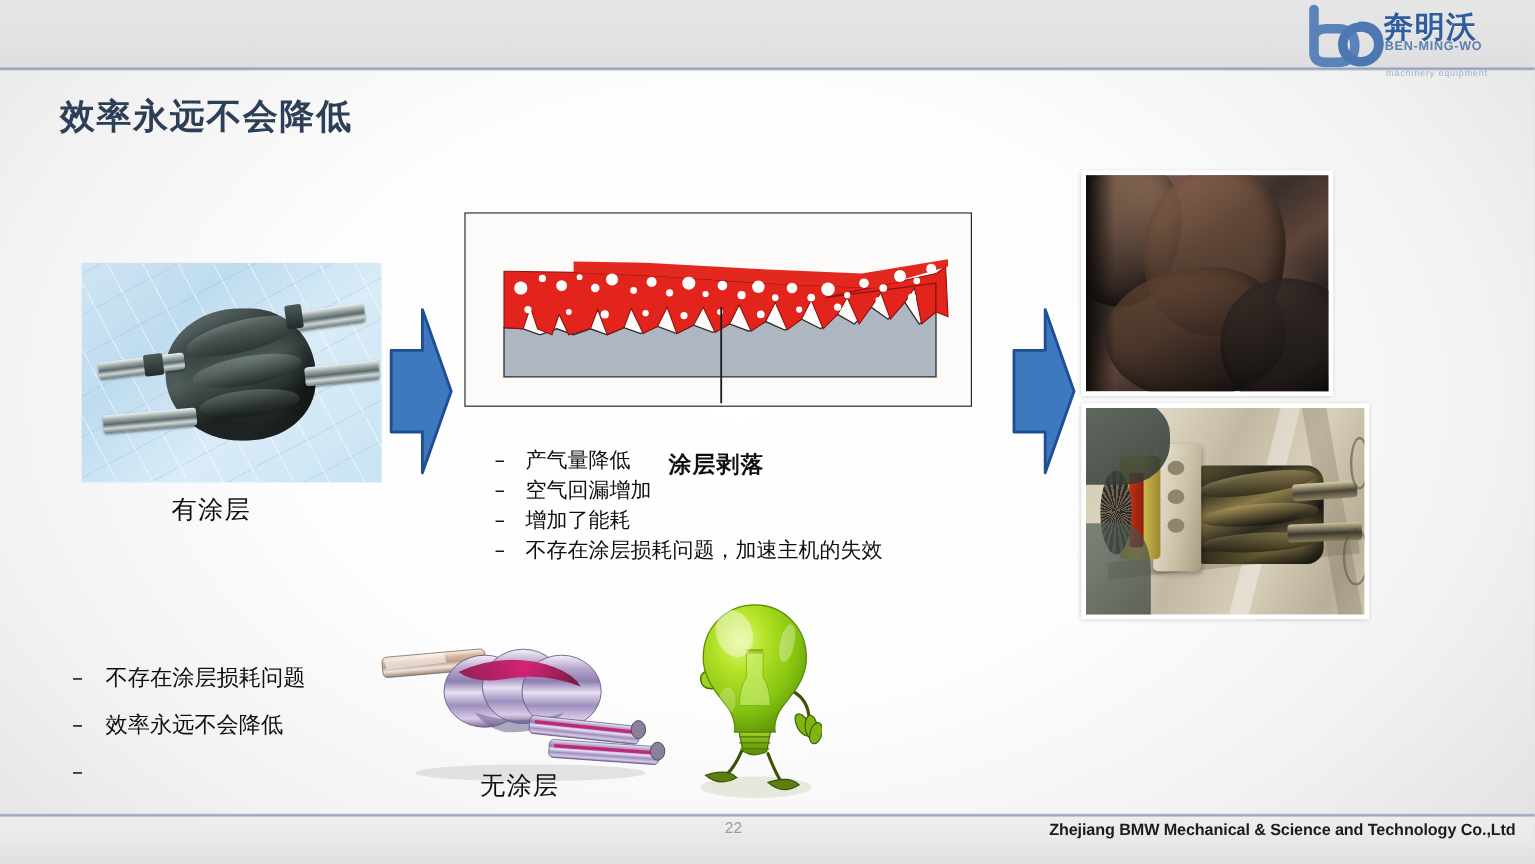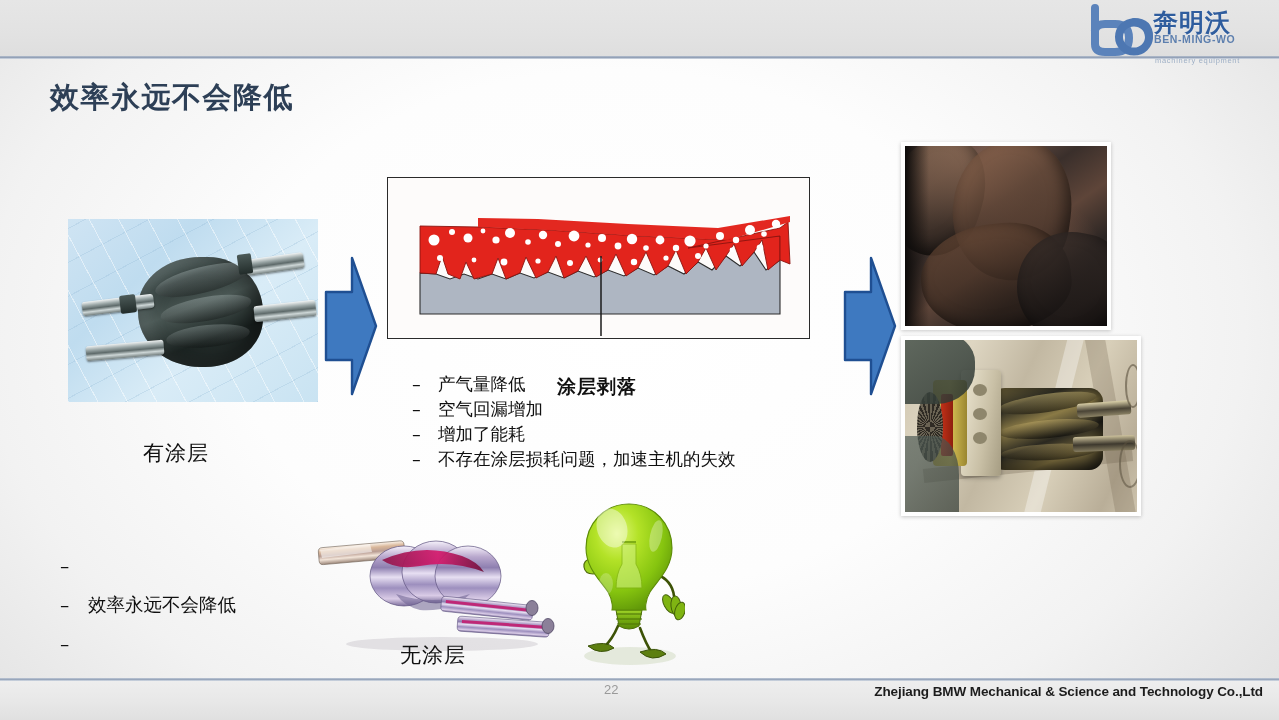--- a/index.html
+++ b/index.html
@@ -118,21 +118,21 @@
     font-size:18.5px; color:#101010; line-height:39px;
   }
   #advantages .bl{ display:flex; white-space:nowrap; }
   #advantages .dash{ width:28px; flex:none; }
   .photo-label{
     position:absolute;
     font-family:"DejaVu Sans",sans-serif;
     font-size:21px; color:#101010; letter-spacing:1px;
     white-space:nowrap;
   }
-  #label-coated{ left:143px; top:411px;margin-top:28px; }
+  #label-coated{ left:143px; top:411px; }
   #label-uncoated{ left:400px; top:641px; }
   
   .photo-frame{
     position:absolute; background:#fff; padding:4px;
     box-shadow:0 1px 4px rgba(0,0,0,.22);
     overflow:hidden;
   }
   #worn-rotor-photo{ left:901px; top:142px; width:210px; height:188px; }
   #worn-rotor-photo .inner{
     width:100%; height:100%;
@@ -355,20 +355,21 @@
       <div class="asm" style="left:-6px;top:96px;width:60px;height:96px;background:linear-gradient(140deg,#53605a,#2d3631);border-radius:0 40% 0 0;opacity:.7;"></div>
 
       <div class="asm" style="left:220px;top:24px;width:16px;height:44px;border:2px solid rgba(90,80,62,.6);border-radius:50%;"></div>
       <div class="asm" style="left:214px;top:100px;width:22px;height:48px;border:2px solid rgba(90,80,62,.55);border-radius:50%;"></div>
     </div>
   </div>
 
   <div id="advantages">
     <div class="bl">
       <span class="dash">–</span>
+      <span>不存在涂层损耗问题</span>
     </div>
     <div class="bl">
       <span class="dash">–</span>
       <span>效率永远不会降低</span>
     </div>
     <div class="bl">
       <span class="dash">–</span>
     </div>
   </div>
 

